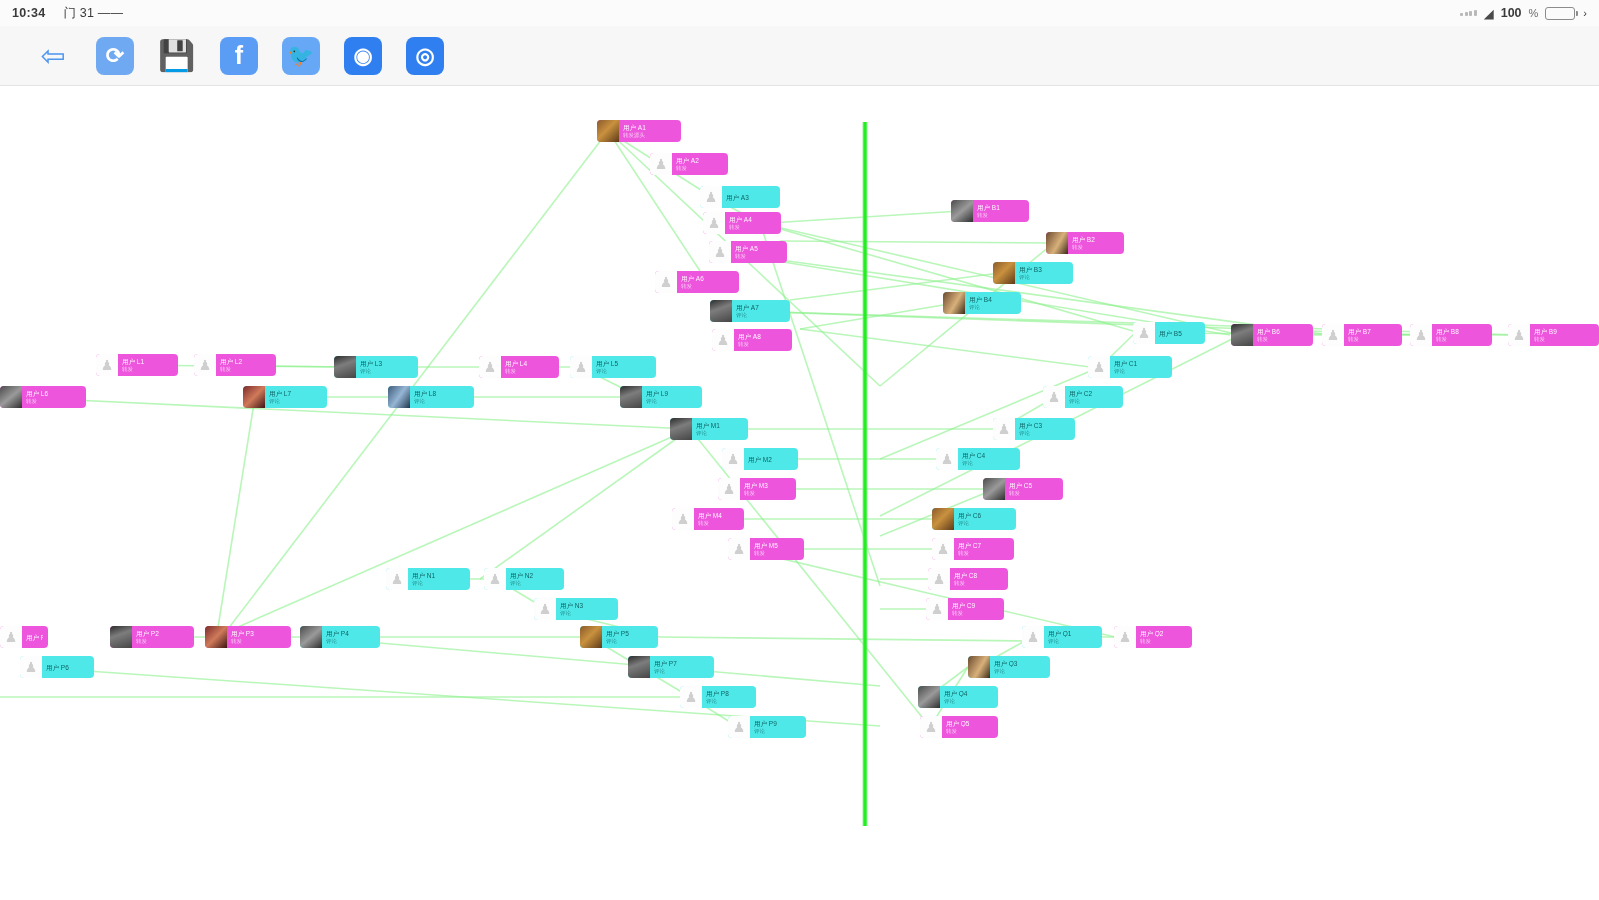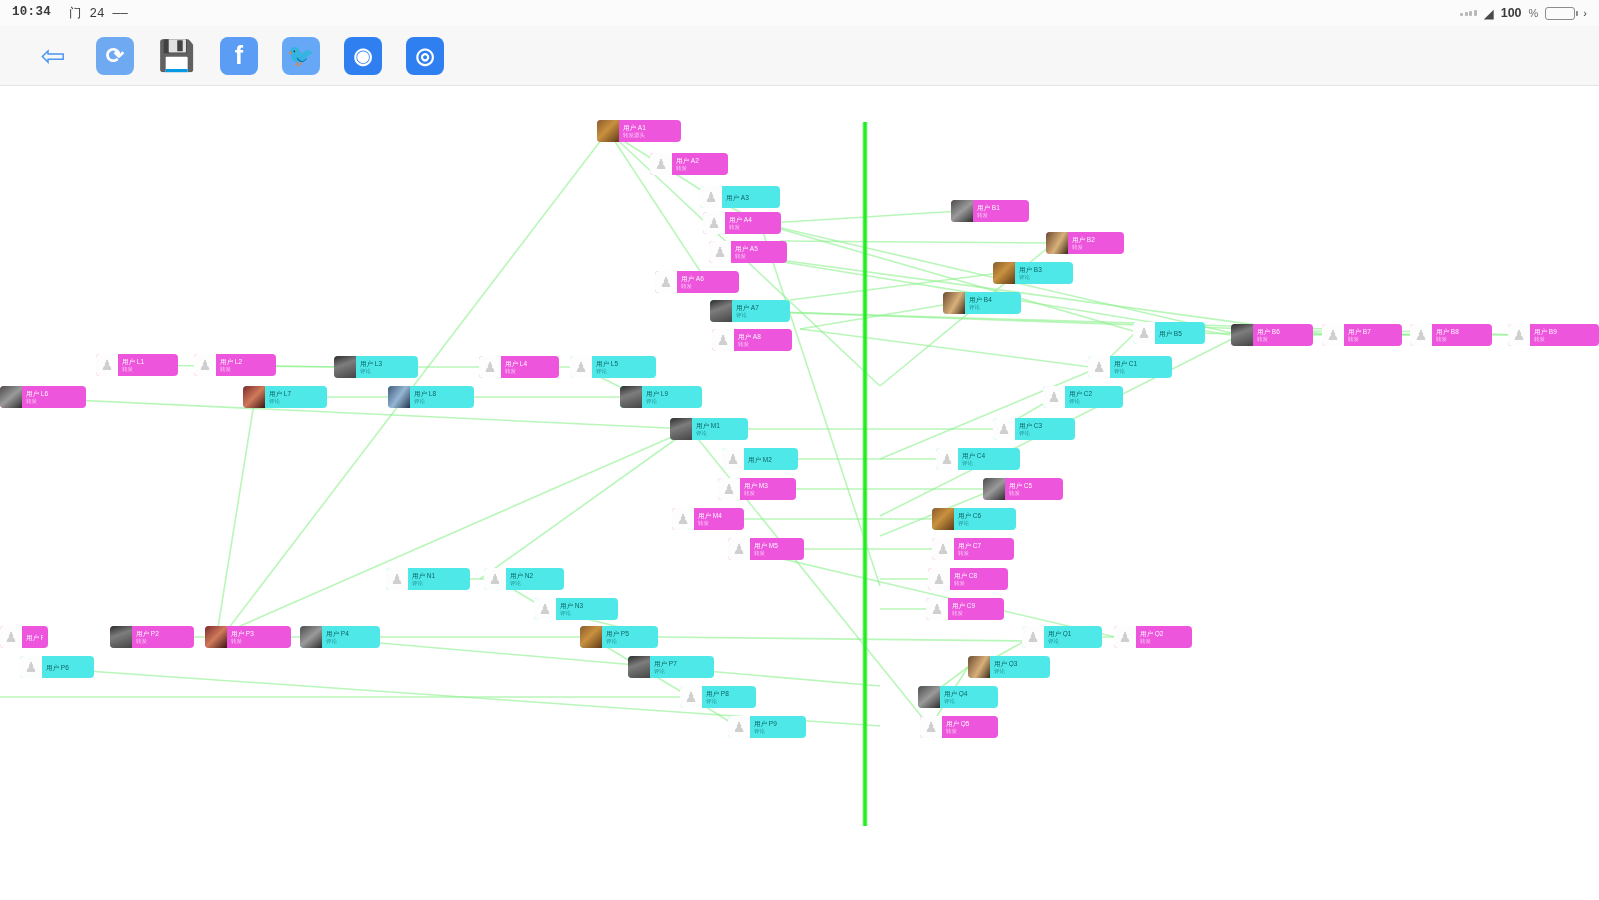--- a/index.html
+++ b/index.html
@@ -13,21 +13,21 @@
 
   
   #status-bar {
     position:absolute; left:0; top:0; width:1599px; height:26px;
     background:#fbfbfb;
     display:flex; align-items:center;
     padding:0 12px;
     font-size:12.5px; color:#3a3a3a;
     filter: blur(0.65px);
   }
-  #status-left { display:flex; gap:18px;font-family:Liberation Mono, monospace; }
+  #status-left { display:flex; align-items:center; gap:18px; }
   .sb-clock { font-weight:600; letter-spacing:0.3px; }
   .sb-carrier { letter-spacing:0.2px; }
   #status-right {
     margin-left:auto; display:flex; align-items:center; gap:7px;
   }
   .sig-dots { display:flex; align-items:flex-end; gap:1.5px; }
   .sig-dots i { display:block; width:3px; background:#b9b9b9; border-radius:1px; }
   .sig-dots i:nth-child(1){height:3px}
   .sig-dots i:nth-child(2){height:4px}
   .sig-dots i:nth-child(3){height:5px}
@@ -120,21 +120,21 @@
   }
   .node.cyan .node-name, .node.cyan .node-sub { color:#0b5b5b; }
   .node.cyan .node-sub { opacity:0.65; }
 </style>
 </head>
 <body>
 
 <div id="status-bar">
   <div id="status-left">
     <span class="sb-clock">10:34</span>
-    <span class="sb-carrier">门 24 ——</span>
+    <span class="sb-carrier">门 31 ——</span>
   </div>
   <div id="status-right">
     <span class="sig-dots">
       <i></i>
         <i></i>
         <i></i>
         <i></i>
     </span>
     <span class="wifi-glyph">◢</span>
     <span class="batt-pct">100</span>

